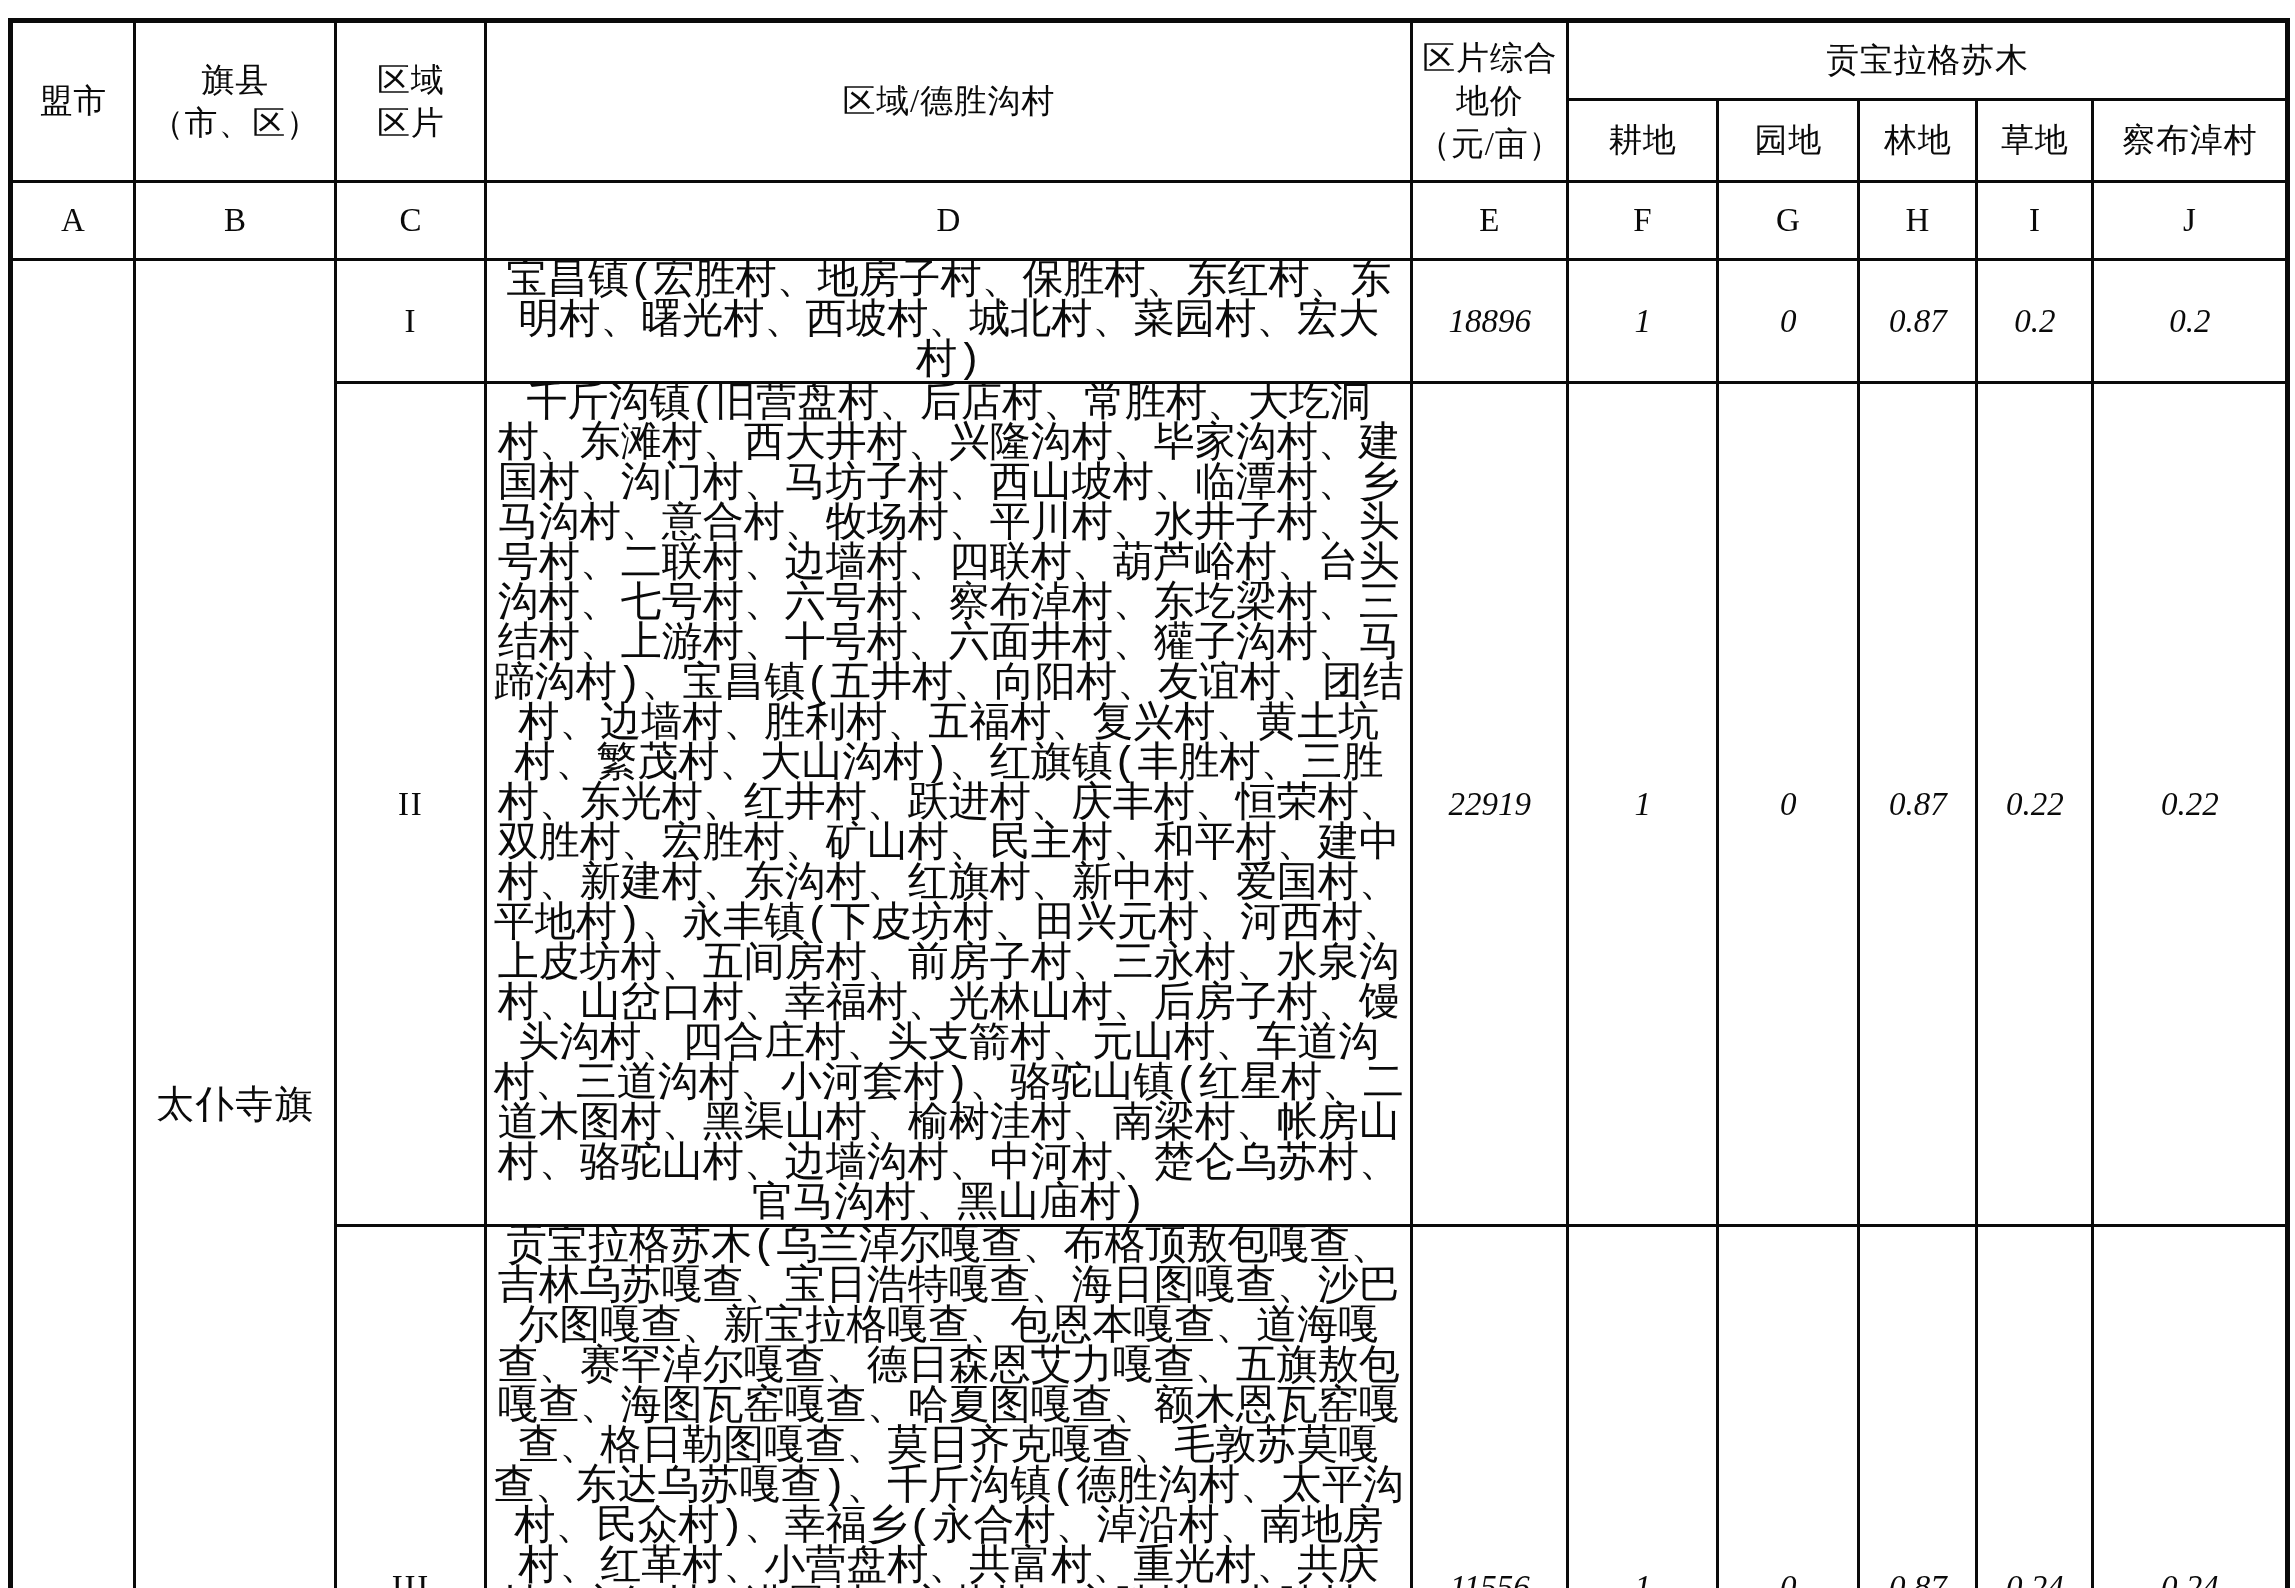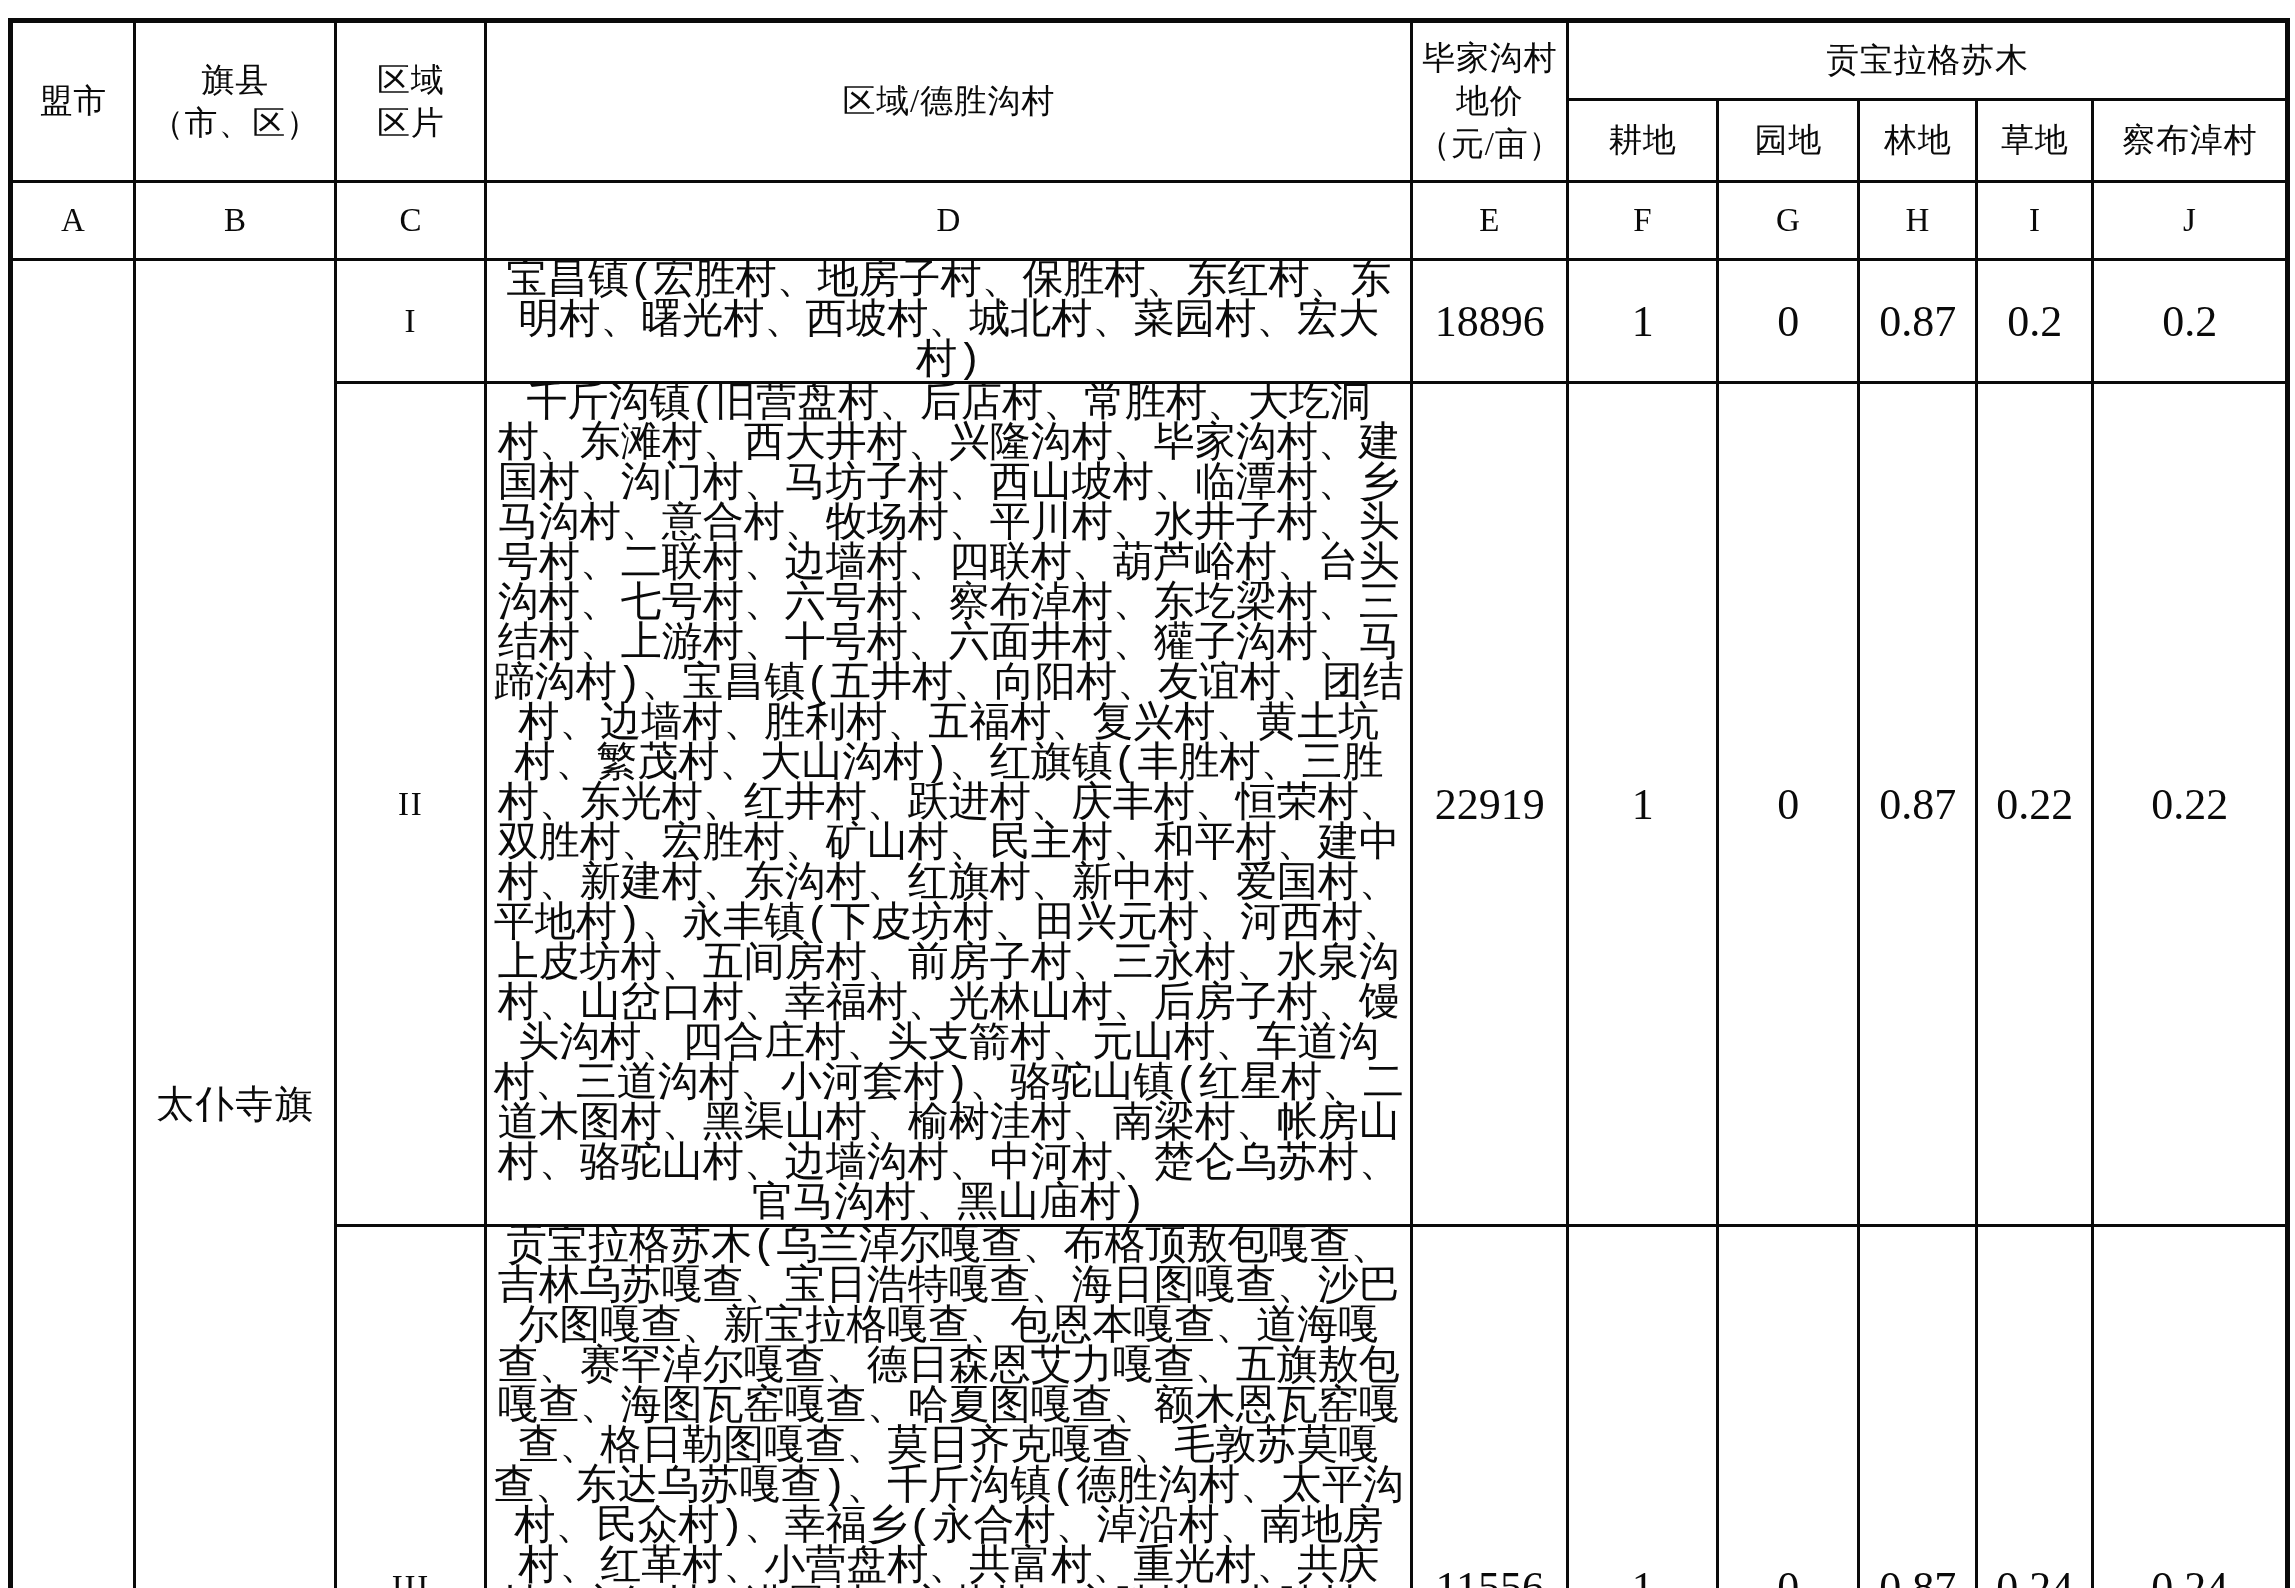--- a/index.html
+++ b/index.html
@@ -54,21 +54,22 @@
   }
   td.zone {
     font-size: 33px;
     letter-spacing: 1.7px;
   }
   td.banner {
     font-size: 38px;
     letter-spacing: 1.7px;
   }
   td.num {
-    font-size: 44px;
+    font-size: 33px;
+    font-style: italic;
   }
   td.desc {
     font-size: 41px;
     line-height: 40px;
     text-align: justify;
     text-justify: inter-ideograph;
     vertical-align: middle;
     padding: 5px 6.6px 5px 5px;
     font-family: Liberation Mono, monospace;
   }
@@ -92,21 +93,21 @@
     </colgroup>
 
     <tbody>
         <tr class="h1">
       <th class="hd" rowspan="2">盟市</th>
       <th class="hd" rowspan="2">旗县
 （市、区）</th>
       <th class="hd" rowspan="2">区域
 区片</th>
       <th class="hd" rowspan="2">区域/德胜沟村</th>
-      <th class="hd" rowspan="2">毕家沟村
+      <th class="hd" rowspan="2">区片综合
 地价
 （元/亩）</th>
       <th class="hd" colspan="5">贡宝拉格苏木</th>
     </tr>
 
     <tr class="h2">
       <th class="hd">耕地</th>
       <th class="hd">园地</th>
       <th class="hd">林地</th>
       <th class="hd">草地</th>

